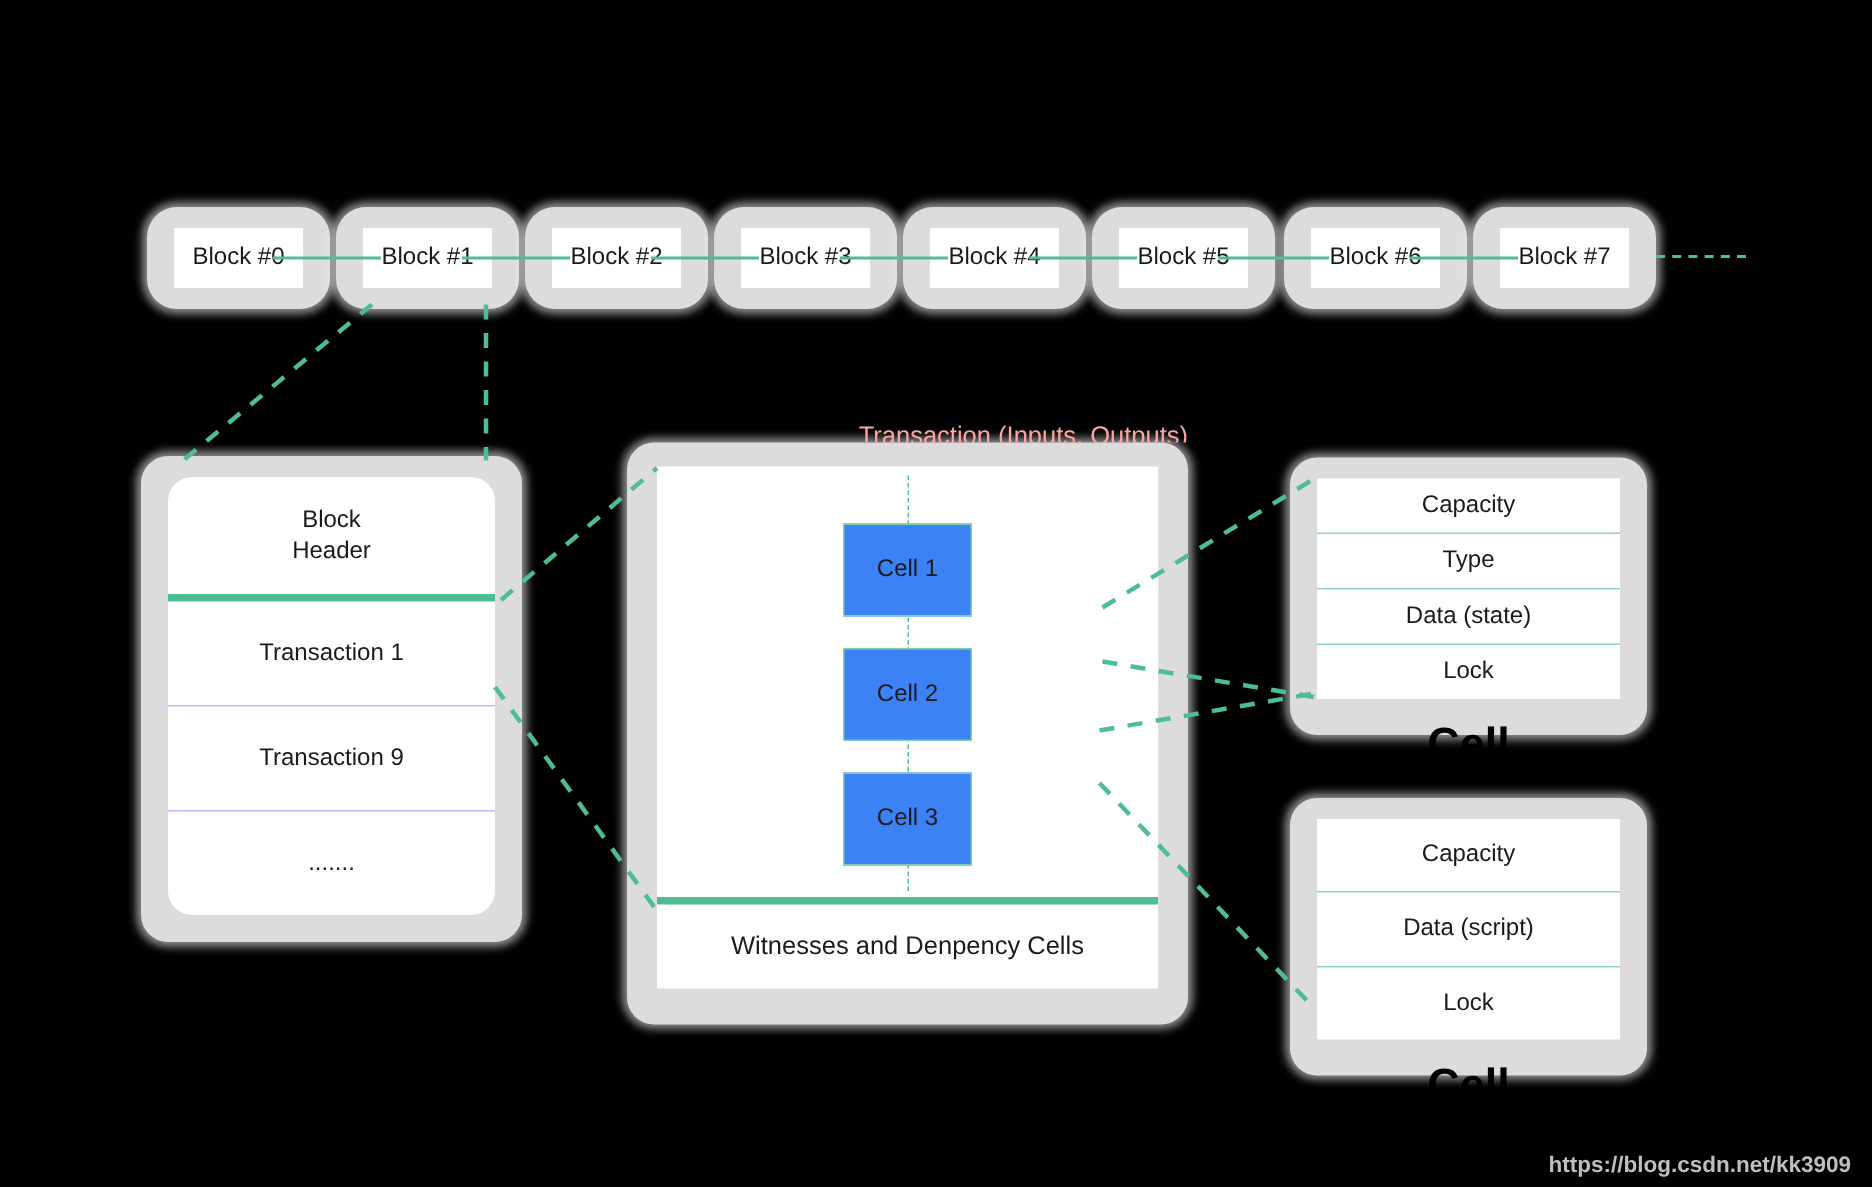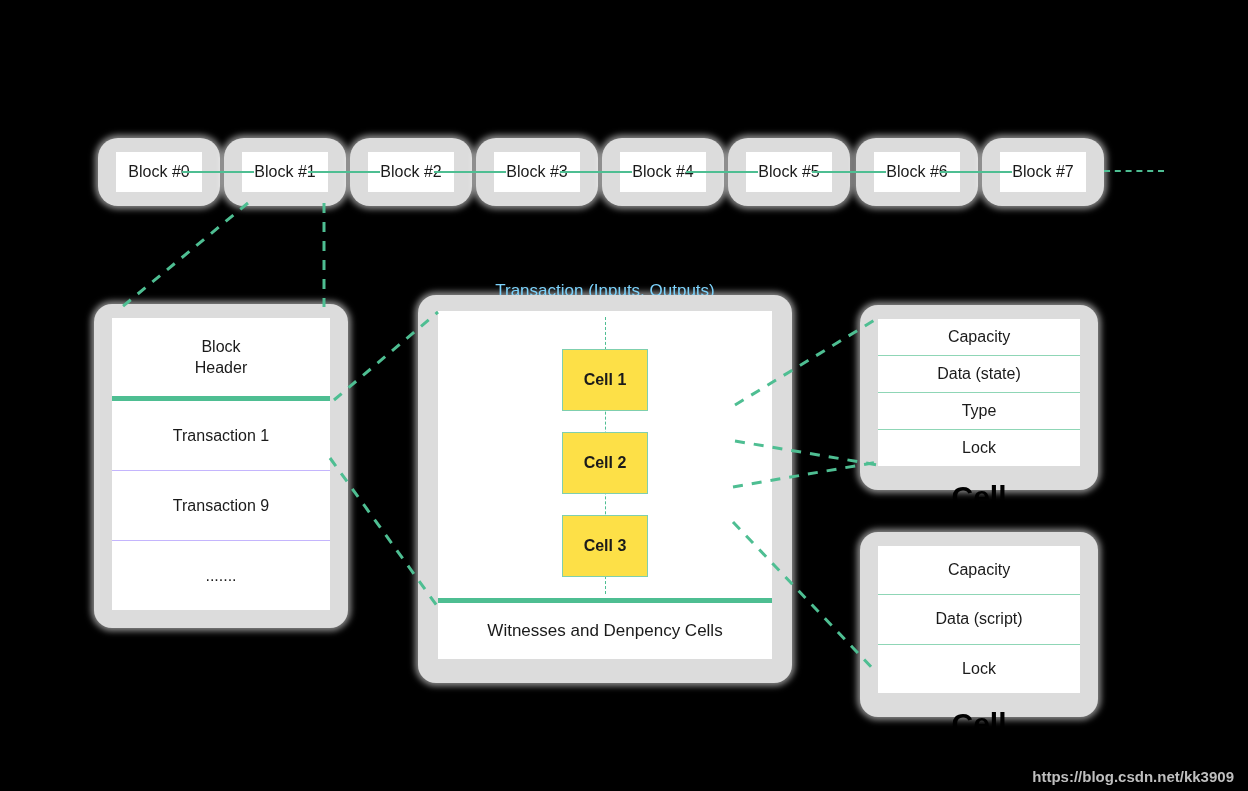--- a/index.html
+++ b/index.html
@@ -85,20 +85,21 @@
     left: 94px;
     top: 304px;
     width: 254px;
     height: 324px;
   }
   #block-detail .inner {
     left: 18px; top: 14px;
     width: 218px; height: 292px;
     display: flex;
     flex-direction: column;
+    border-radius: 16px;
   }
   .bd-header {
     flex: 0 0 78px;
     display: flex;
     align-items: center;
     justify-content: center;
     text-align: center;
     font-size: 16px;
     line-height: 21px;
     border-bottom: 5px solid #4ebe92;
@@ -125,23 +126,23 @@
     left: 20px; top: 16px;
     width: 334px; height: 348px;
     display: flex;
     flex-direction: column;
   }
   .tx-title {
     position: absolute;
     left: 418px;
     top: 281px;
     width: 374px;
-    text-align: center;
+    text-align: right;
     font-size: 17px;
-    color: #7dd3fc;
+    color: #fca5a5;
     z-index: 3;
     white-space: nowrap;
     overflow: hidden;
     height: 14px;
     line-height: 20px;
   }
   .tx-body {
     flex: 1 1 auto;
     display: flex;
     position: relative;
@@ -161,27 +162,26 @@
     left: 50%;
     top: 6px;
     bottom: 4px;
     width: 0;
     border-left: 1px dashed #4ebe92;
   }
   .cellbox {
     width: 86px;
     height: 62px;
     border: 1px solid #7fcfae;
-    background: #fde047;
+    background: #3b82f6;
     display: flex;
     align-items: center;
     justify-content: center;
     font-size: 16px;
     box-sizing: border-box;
-    font-weight: bold;
   }
   .cellbox.wide {
     width: 96px;
     height: 46px;
   }
   .tx-footer {
     flex: 0 0 56px;
     display: flex;
     align-items: center;
     justify-content: center;
@@ -318,22 +318,22 @@
           <div class="cellbox">Cell 3</div>
         </div>
       </div>
       <div class="tx-footer">Witnesses and Denpency Cells</div>
     </div>
   </div>
 
   <div class="plate cell-plate" id="cell-state">
     <div class="inner">
       <div class="cell-row">Capacity</div>
+      <div class="cell-row">Type</div>
       <div class="cell-row">Data (state)</div>
-      <div class="cell-row">Type</div>
       <div class="cell-row">Lock</div>
     </div>
     <div class="cell-caption">Cell</div>
   </div>
 
   <div class="plate cell-plate" id="cell-script">
     <div class="inner">
       <div class="cell-row">Capacity</div>
       <div class="cell-row">Data (script)</div>
       <div class="cell-row">Lock</div>

